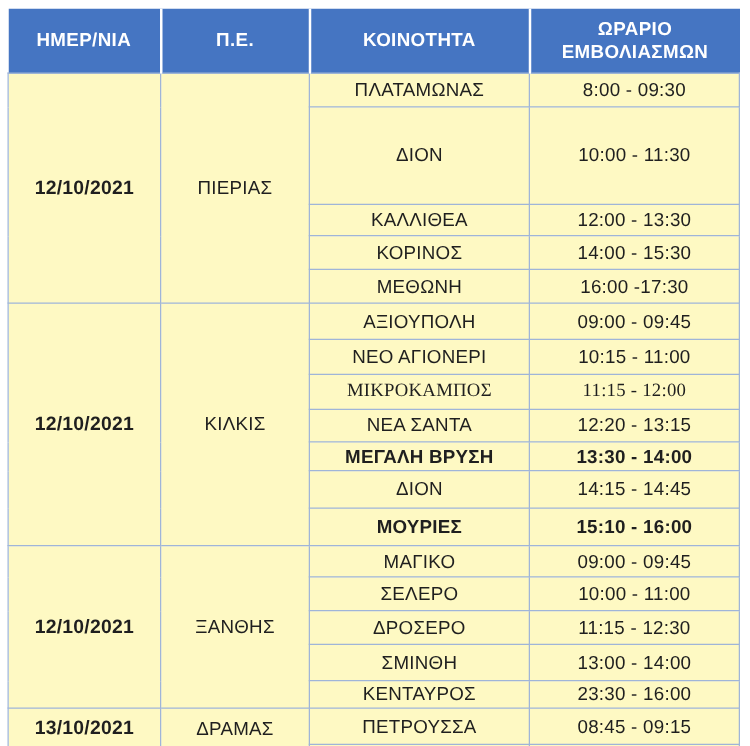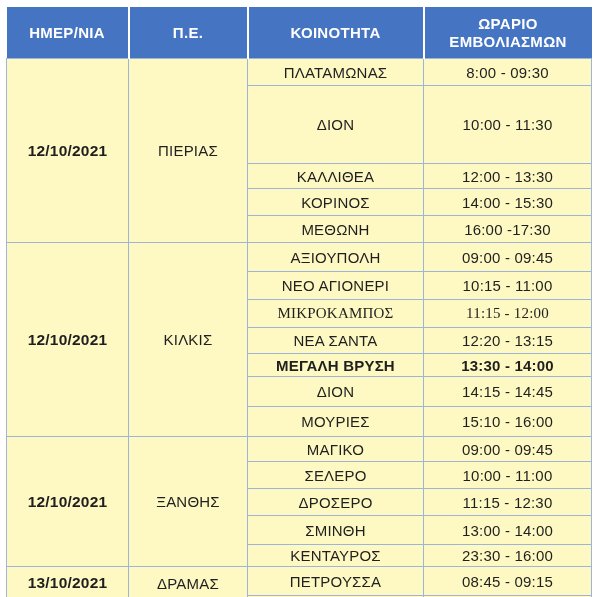--- a/index.html
+++ b/index.html
@@ -107,21 +107,21 @@
           <td>12:20 - 13:15</td>
         </tr>
         <tr style="height: 23px; font-weight: bold;">
           <td>ΜΕΓΑΛΗ ΒΡΥΣΗ</td>
           <td>13:30 - 14:00</td>
         </tr>
         <tr style="height: 30px;">
           <td>ΔΙΟΝ</td>
           <td>14:15 - 14:45</td>
         </tr>
-        <tr style="height: 30px;">
+        <tr style="height: 30px; font-weight: bold;">
           <td>ΜΟΥΡΙΕΣ</td>
           <td>15:10 - 16:00</td>
         </tr>
         <tr class="section-start" style="height: 25px;">
           <td rowspan="5" class="date-cell">12/10/2021</td>
           <td rowspan="5">ΞΑΝΘΗΣ</td>
           <td>ΜΑΓΙΚΟ</td>
           <td>09:00 - 09:45</td>
         </tr>
         <tr style="height: 27px;">

